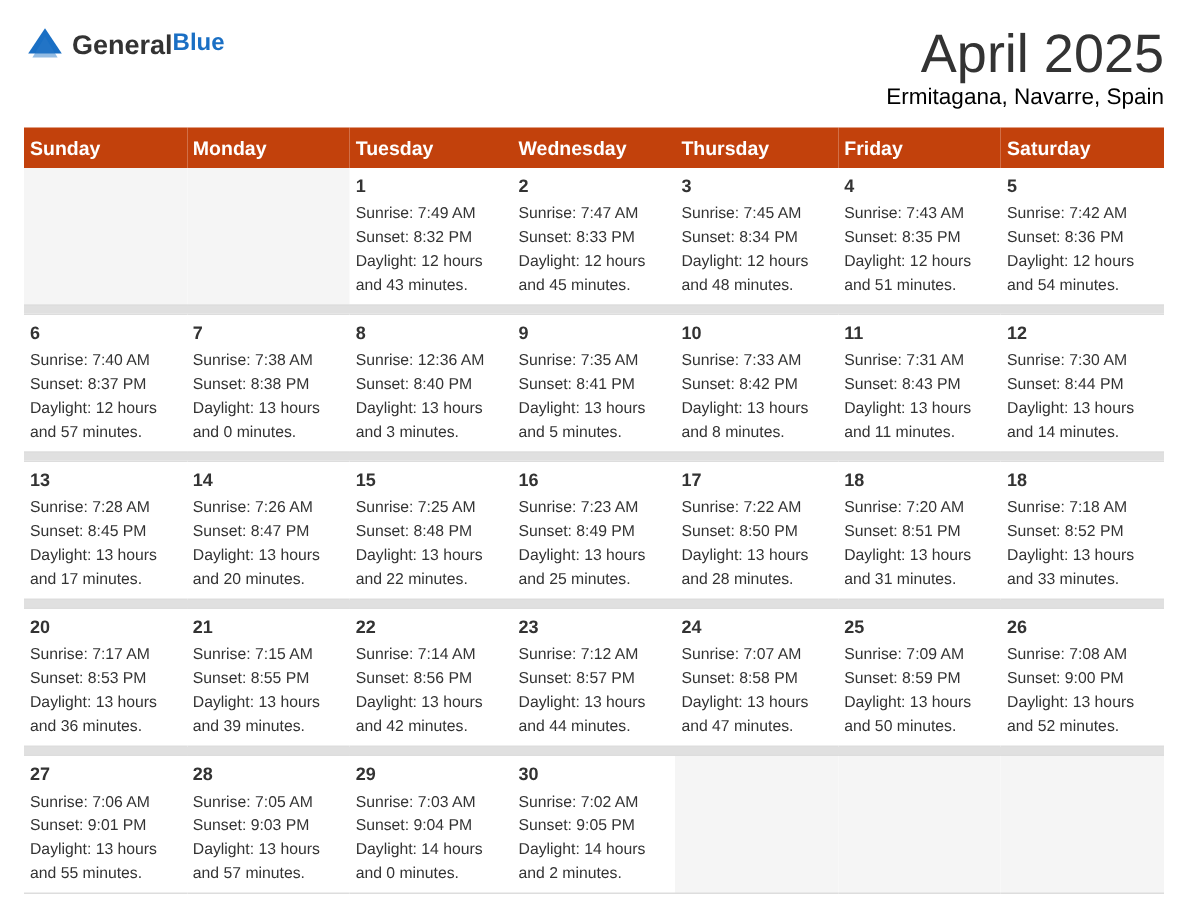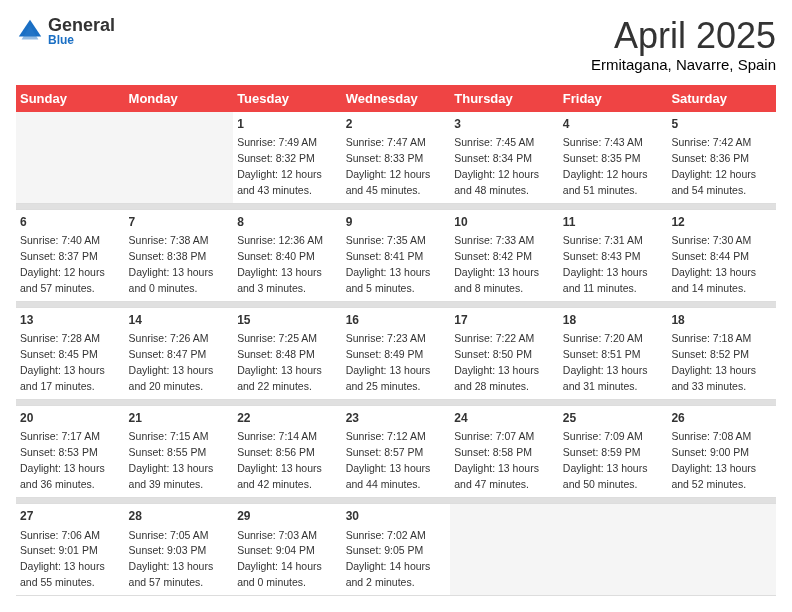--- a/index.html
+++ b/index.html
@@ -21,21 +21,21 @@
       align-items: center;
       gap: 4px;
     }
     .logo-text-general {
       font-size: 18px;
       font-weight: bold;
       color: #333;
       line-height: 1;
     }
     .logo-text-blue {
-      font-size: 12px;
+      font-size: 16px;
       font-weight: bold;
       color: #1a6fc4;
       line-height: 1;
     }
     .logo-icon {
       width: 28px;
       height: 28px;
     }
     .title-block {
       text-align: right;
@@ -49,21 +49,21 @@
     .location {
       font-size: 15px;
       color: #000000;
     }
     table {
       width: 100%;
       border-collapse: collapse;
       font-size: 11px;
     }
     thead tr th {
-      background-color: #ef4444;
+      background-color: #c2410c;
       color: #fff;
       padding: 6px 4px;
       text-align: left;
       font-size: 13px;
       font-weight: bold;
     }
     tbody tr {
       border-bottom: 1px solid #ddd;
     }
     tbody tr:nth-child(even) {
@@ -97,21 +97,21 @@
 </head>
 <body>
 
 <div class="header">
   <div class="logo">
     <svg class="logo-icon" viewBox="0 0 40 40" xmlns="http://www.w3.org/2000/svg">
       <polygon points="20,4 36,28 4,28" fill="#1a6fc4"></polygon>
       <polygon points="20,12 32,32 8,32" fill="#2979c8" opacity="0.5"></polygon>
     </svg>
     <div>
-      <div style="display:flex; gap:0;flex-direction:column;">
+      <div style="display:flex; gap:0;">
         <span class="logo-text-general">General</span>
         <span class="logo-text-blue">Blue</span>
       </div>
     </div>
   </div>
   <div class="title-block">
     <div class="month-title">April 2025</div>
     <div class="location">Ermitagana, Navarre, Spain</div>
   </div>
 </div>

